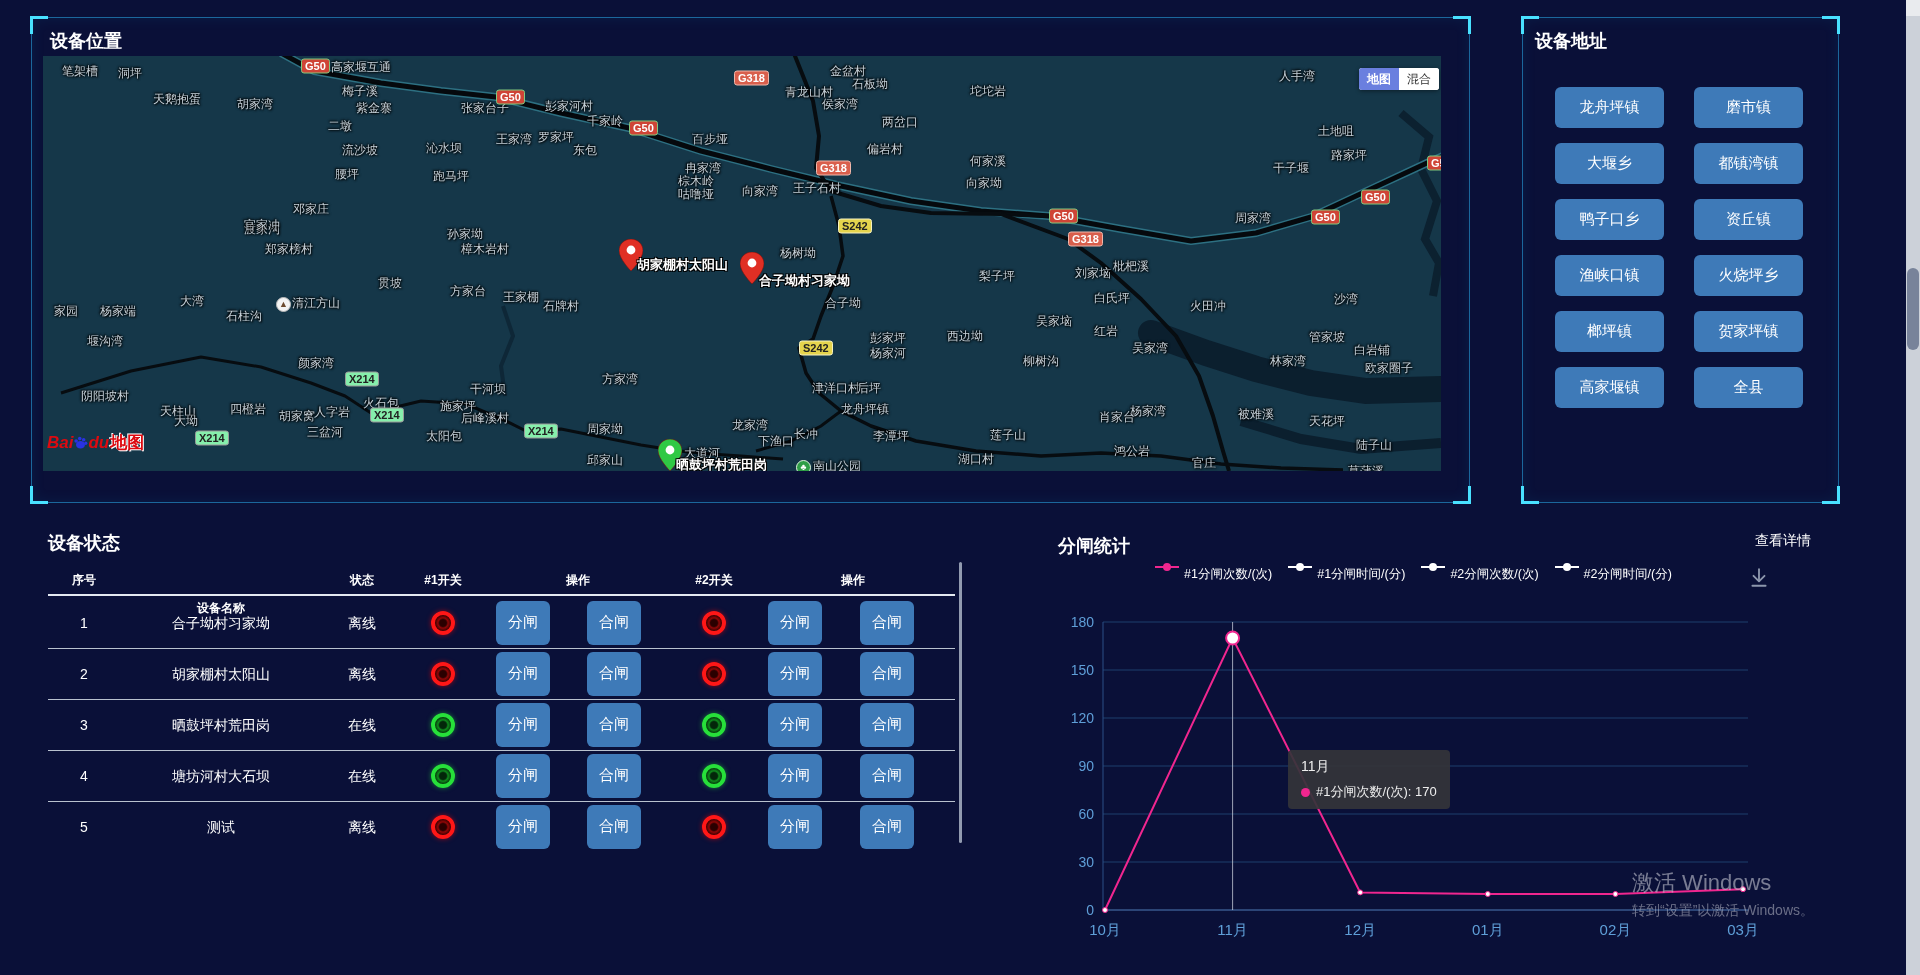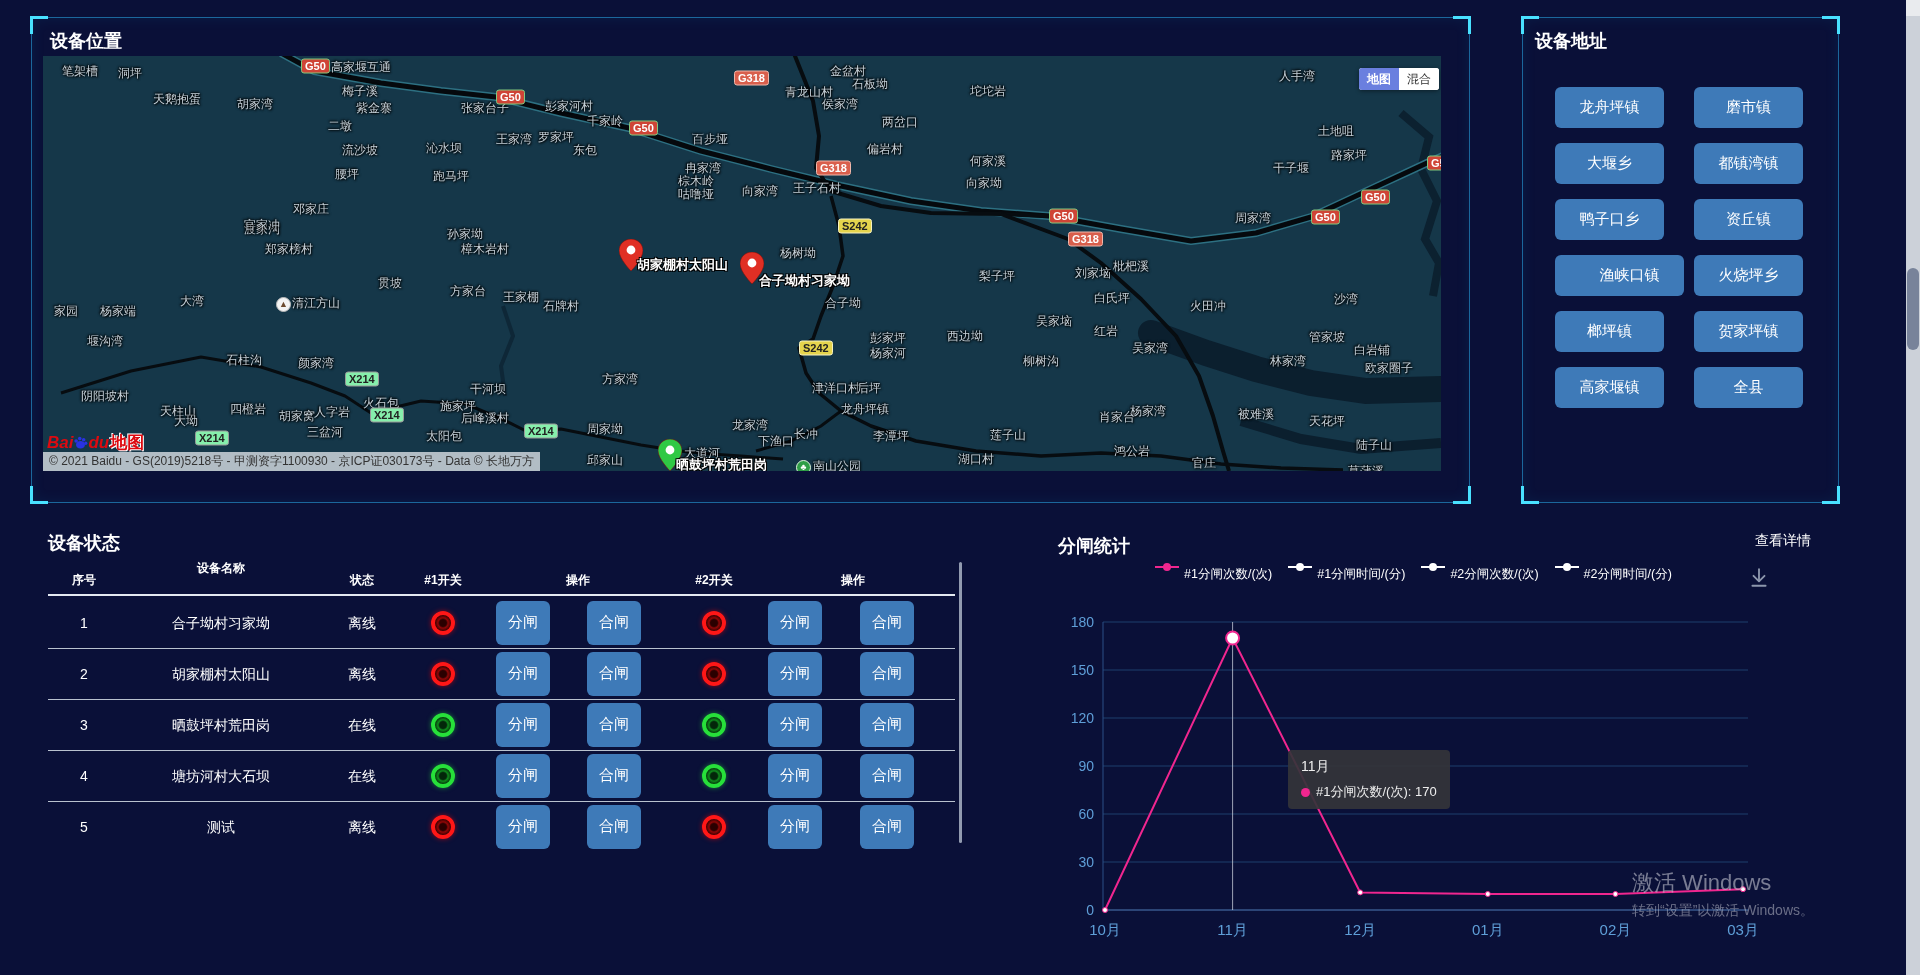--- a/index.html
+++ b/index.html
@@ -193,21 +193,21 @@
         <span class="map-label" style="left: 320px; top: 347px;">火石包</span>
         <span class="map-label" style="left: 397px; top: 350px;">施家坪</span>
         <span class="map-label" style="left: 418px; top: 362px;">后峰溪村</span>
         <span class="map-label" style="left: 264px; top: 376px;">三盆河</span>
         <span class="map-label" style="left: 383px; top: 380px;">太阳包</span>
         <span class="map-label" style="left: 544px; top: 373px;">周家坳</span>
         <span class="map-label" style="left: 544px; top: 404px;">邱家山</span>
         <span class="map-label" style="left: 11px; top: 255px;">家园</span>
         <span class="map-label" style="left: 57px; top: 255px;">杨家端</span>
         <span class="map-label" style="left: 137px; top: 245px;">大湾</span>
-        <span class="map-label" style="left: 183px; top: 260px; margin-top: 44px;">石柱沟</span>
+        <span class="map-label" style="left: 183px; top: 260px;">石柱沟</span>
         <span class="map-label" style="left: 249px; top: 247px;">清江方山</span>
         <span class="map-label" style="left: 335px; top: 227px;">贯坡</span>
         <span class="map-label" style="left: 407px; top: 235px;">方家台</span>
         <span class="map-label" style="left: 460px; top: 241px;">王家棚</span>
         <span class="map-label" style="left: 500px; top: 250px;">石牌村</span>
         <span class="map-label" style="left: 44px; top: 285px;">堰沟湾</span>
         <span class="map-label" style="left: 255px; top: 307px;">颜家湾</span>
         <span class="map-label" style="left: 559px; top: 323px;">方家湾</span>
         <span class="map-label" style="left: 427px; top: 333px;">干河坝</span>
       </div>
@@ -267,51 +267,50 @@
         <svg width="15" height="15" viewBox="0 0 20 20">
           <ellipse cx="10" cy="13" rx="6" ry="5" fill="#2932e1"></ellipse>
           <circle cx="4.2" cy="8" r="2.4" fill="#2932e1"></circle>
           <circle cx="9" cy="4.8" r="2.4" fill="#2932e1"></circle>
           <circle cx="14.2" cy="6.4" r="2.4" fill="#2932e1"></circle>
           <circle cx="17" cy="11" r="2.2" fill="#2932e1"></circle>
         </svg>
         <span>du</span>
         <span class="zh">地图</span>
     </div>
-    <div class="map-attr">© 2021 Baidu - GS(2019)5218号 - 甲测资字1100930 - 京ICP证030173号 - Data © 长地万方</div>
   </div>
 </div>
 
 <div class="panel" style="left:1522px;top:17px;width:315px;height:484px;">
   <span class="corner c-tl"></span>
   <span class="corner c-tr"></span>
   <span class="corner c-bl"></span>
   <span class="corner c-br"></span>
   <div class="panel-title" style="left:12px;top:11px;">设备地址</div>
   <div>
       <div class="addr-btn" style="left: 32px; top: 69px;">龙舟坪镇</div>
       <div class="addr-btn" style="left: 171px; top: 69px;">磨市镇</div>
       <div class="addr-btn" style="left: 32px; top: 125px;">大堰乡</div>
       <div class="addr-btn" style="left: 171px; top: 125px;">都镇湾镇</div>
       <div class="addr-btn" style="left: 32px; top: 181px;">鸭子口乡</div>
       <div class="addr-btn" style="left: 171px; top: 181px;">资丘镇</div>
-      <div class="addr-btn" style="left: 32px; top: 237px; padding-left: 20px;">渔峡口镇</div>
+      <div class="addr-btn" style="left: 32px; top: 237px;">渔峡口镇</div>
       <div class="addr-btn" style="left: 171px; top: 237px;">火烧坪乡</div>
       <div class="addr-btn" style="left: 32px; top: 293px;">榔坪镇</div>
       <div class="addr-btn" style="left: 171px; top: 293px;">贺家坪镇</div>
       <div class="addr-btn" style="left: 32px; top: 349px;">高家堰镇</div>
       <div class="addr-btn" style="left: 171px; top: 349px;">全县</div>
     </div>
 </div>
 
 <div class="sec-title" style="left:48px;top:531px;">设备状态</div>
 <div>
   <div>
       <span class="th-cell" style="left: 84px; top: 572px;">序号</span>
-      <span class="th-cell" style="left: 221px; top: 560px;">设备名称</span>
+      <span class="th-cell" style="left: 221px; top: 600px;">设备名称</span>
       <span class="th-cell" style="left: 362px; top: 572px;">状态</span>
       <span class="th-cell" style="left: 443px; top: 572px;">#1开关</span>
       <span class="th-cell" style="left: 578px; top: 572px;">操作</span>
       <span class="th-cell" style="left: 714px; top: 572px;">#2开关</span>
       <span class="th-cell" style="left: 853px; top: 572px;">操作</span>
     </div>
   <div class="thline" style="left:48px;top:594px;width:907px;"></div>
   <div>
       <div>
         <span class="td-cell" style="left: 84px; top: 614.5px;">1</span>

